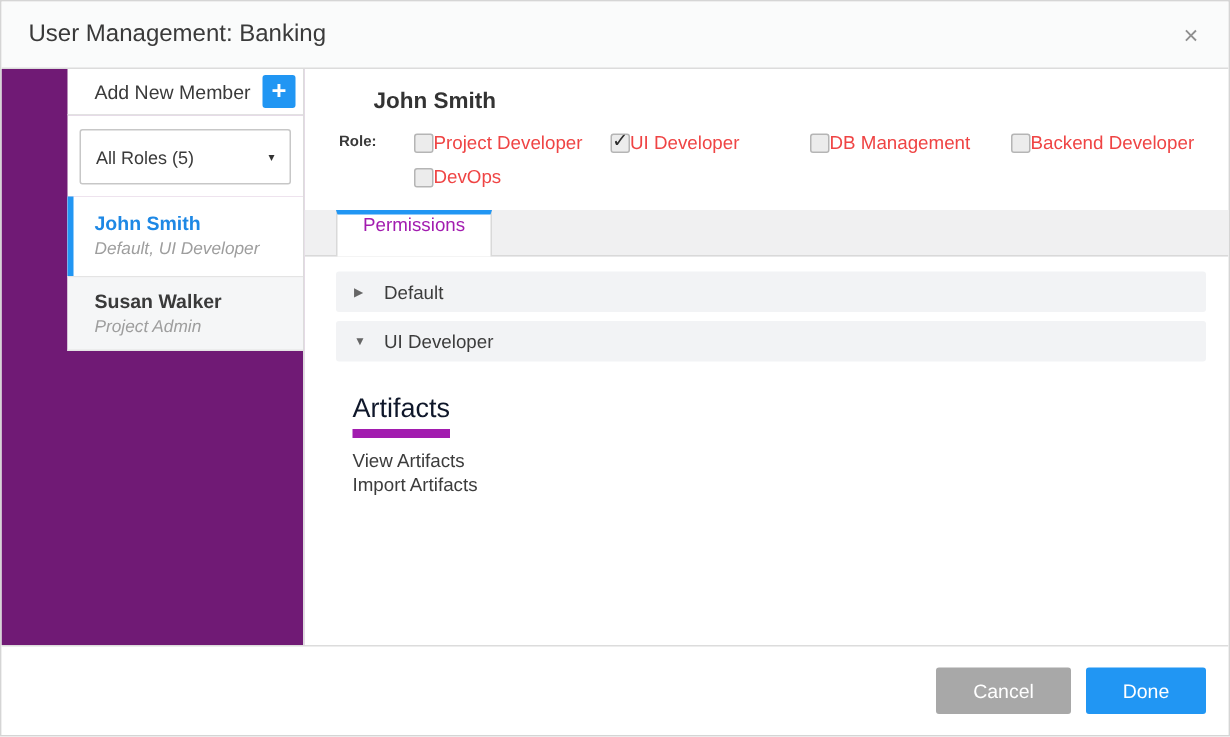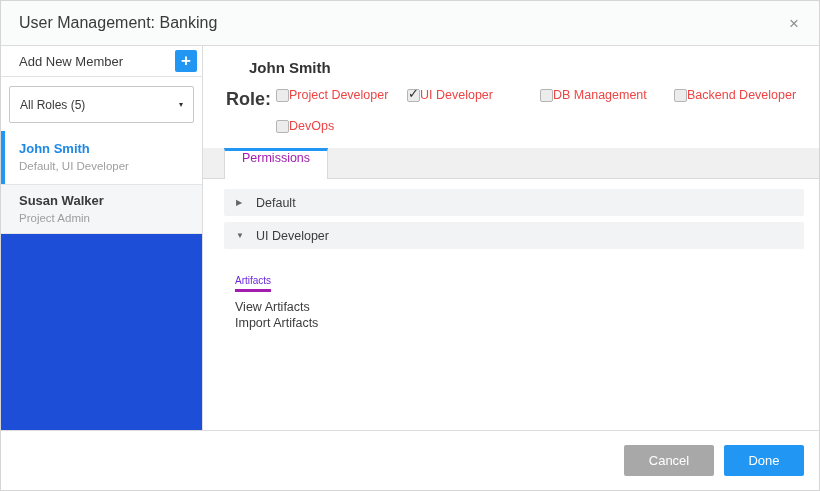--- a/index.html
+++ b/index.html
@@ -22,22 +22,22 @@
   .header .close {
     font-size: 17px; color: #8f8f8f; cursor: pointer; padding: 2px 6px;
     line-height: 1;
   }
 
   
   .body { flex: 1 1 auto; display: flex; min-height: 0; }
 
   
   .sidebar {
-    width: 202px; flex: 0 0 202px; background: #1d4ed8;
-    border-right: 1px solid #dcdcdc; display: flex; flex-direction: column;
+    width: 202px; flex: 0 0 202px; background: #701a75;
+    border-right: 1px solid #dcdcdc; display: flex; flex-direction: column; padding-left: 44px;
   }
   .add-row {
     background: #fff; border-bottom: 1px solid #e2e2e2;
     display: flex; align-items: center; padding: 4px 5px 4px 18px; height: 31px;
   }
   .add-row .add-label { font-size: 13px; color: #3a3a3a; flex: 1; }
   .add-btn {
     width: 22px; height: 22px; background: #2196f3; color: #fff;
     border: none; border-radius: 2px; font-size: 17px; line-height: 20px;
     text-align: center; cursor: pointer; font-weight: bold; padding: 0;
@@ -55,33 +55,33 @@
     position: relative; padding: 8px 14px 9px 18px;
     border-bottom: 1px solid #e4e4e4; cursor: pointer; background: #f5f6f7;
   }
   .member.selected { background: #fff; padding-top: 10px; padding-bottom: 12px; }
   .member.selected::before {
     content: ""; position: absolute; left: 0; top: 0; bottom: 0;
     width: 4px; background: #2196f3;
   }
   .member .m-name { font-size: 13px; font-weight: bold; color: #3a3a3a; }
   .member.selected .m-name { color: #1e88e5; }
-  .member .m-roles { font-size: 11.5px; color: #9e9e9e; margin-top: 4px; }
+  .member .m-roles { font-size: 11.5px; color: #9e9e9e; margin-top: 4px; font-style: italic; }
 
   
   .main { flex: 1 1 auto; background: #fff; display: flex; flex-direction: column; overflow: hidden; }
   .member-heading {
     font-size: 15px; font-weight: bold; color: #333;
     margin: 13px 15px 0 46px;
   }
   .role-grid {
     display: grid; grid-template-columns: 50px 131px 133px 134px auto;
     grid-row-gap: 9px; margin: 12px 10px 0 23px; align-items: start;
   }
-  .role-label { font-size: 18px; font-weight: bold; color: #3a3a3a; padding-top: 1px; }
+  .role-label { font-size: 10px; font-weight: bold; color: #3a3a3a; padding-top: 1px; }
   .cb-item { display: flex; align-items: center; cursor: pointer; }
   .cb {
     width: 13px; height: 13px; flex: 0 0 13px; background: #ececec;
     border: 1px solid #b5b5b5; border-radius: 2px; position: relative;
   }
   .cb .check-glyph {
     position: absolute; top: -4px; left: 0; font-size: 13px;
     color: #2d2d2d; font-weight: bold; font-style: normal; display: none;
   }
   .cb.checked .check-glyph { display: block; }
@@ -105,22 +105,22 @@
   .acc-bar {
     height: 27px; background: #f2f3f5; border-radius: 2px;
     display: flex; align-items: center; padding: 0 12px; cursor: pointer;
     margin-bottom: 6px;
   }
   .acc-arrow { font-size: 8px; color: #666; width: 20px; }
   .acc-label { font-size: 12.5px; color: #3c3c3c; }
 
   .perm-content { margin: 15px 15px 0 32px; }
   .perm-heading {
-    display: inline-block; font-size: 10px; color: #6d28d9;
-    border-bottom: 3px solid #a21caf; padding-bottom: 3px; margin-bottom: 7px;
+    display: inline-block; font-size: 18px; color: #0f172a;
+    border-bottom: 6px solid #a21caf; padding-bottom: 3px; margin-bottom: 7px;
   }
   .perm-item { font-size: 12.5px; color: #3c3c3c; line-height: 16px; }
 
   
   .footer {
     flex: 0 0 60px; border-top: 1px solid #dcdcdc; background: #fff;
     display: flex; align-items: center; justify-content: flex-end;
     padding: 0 15px; gap: 10px;
   }
   .btn {

